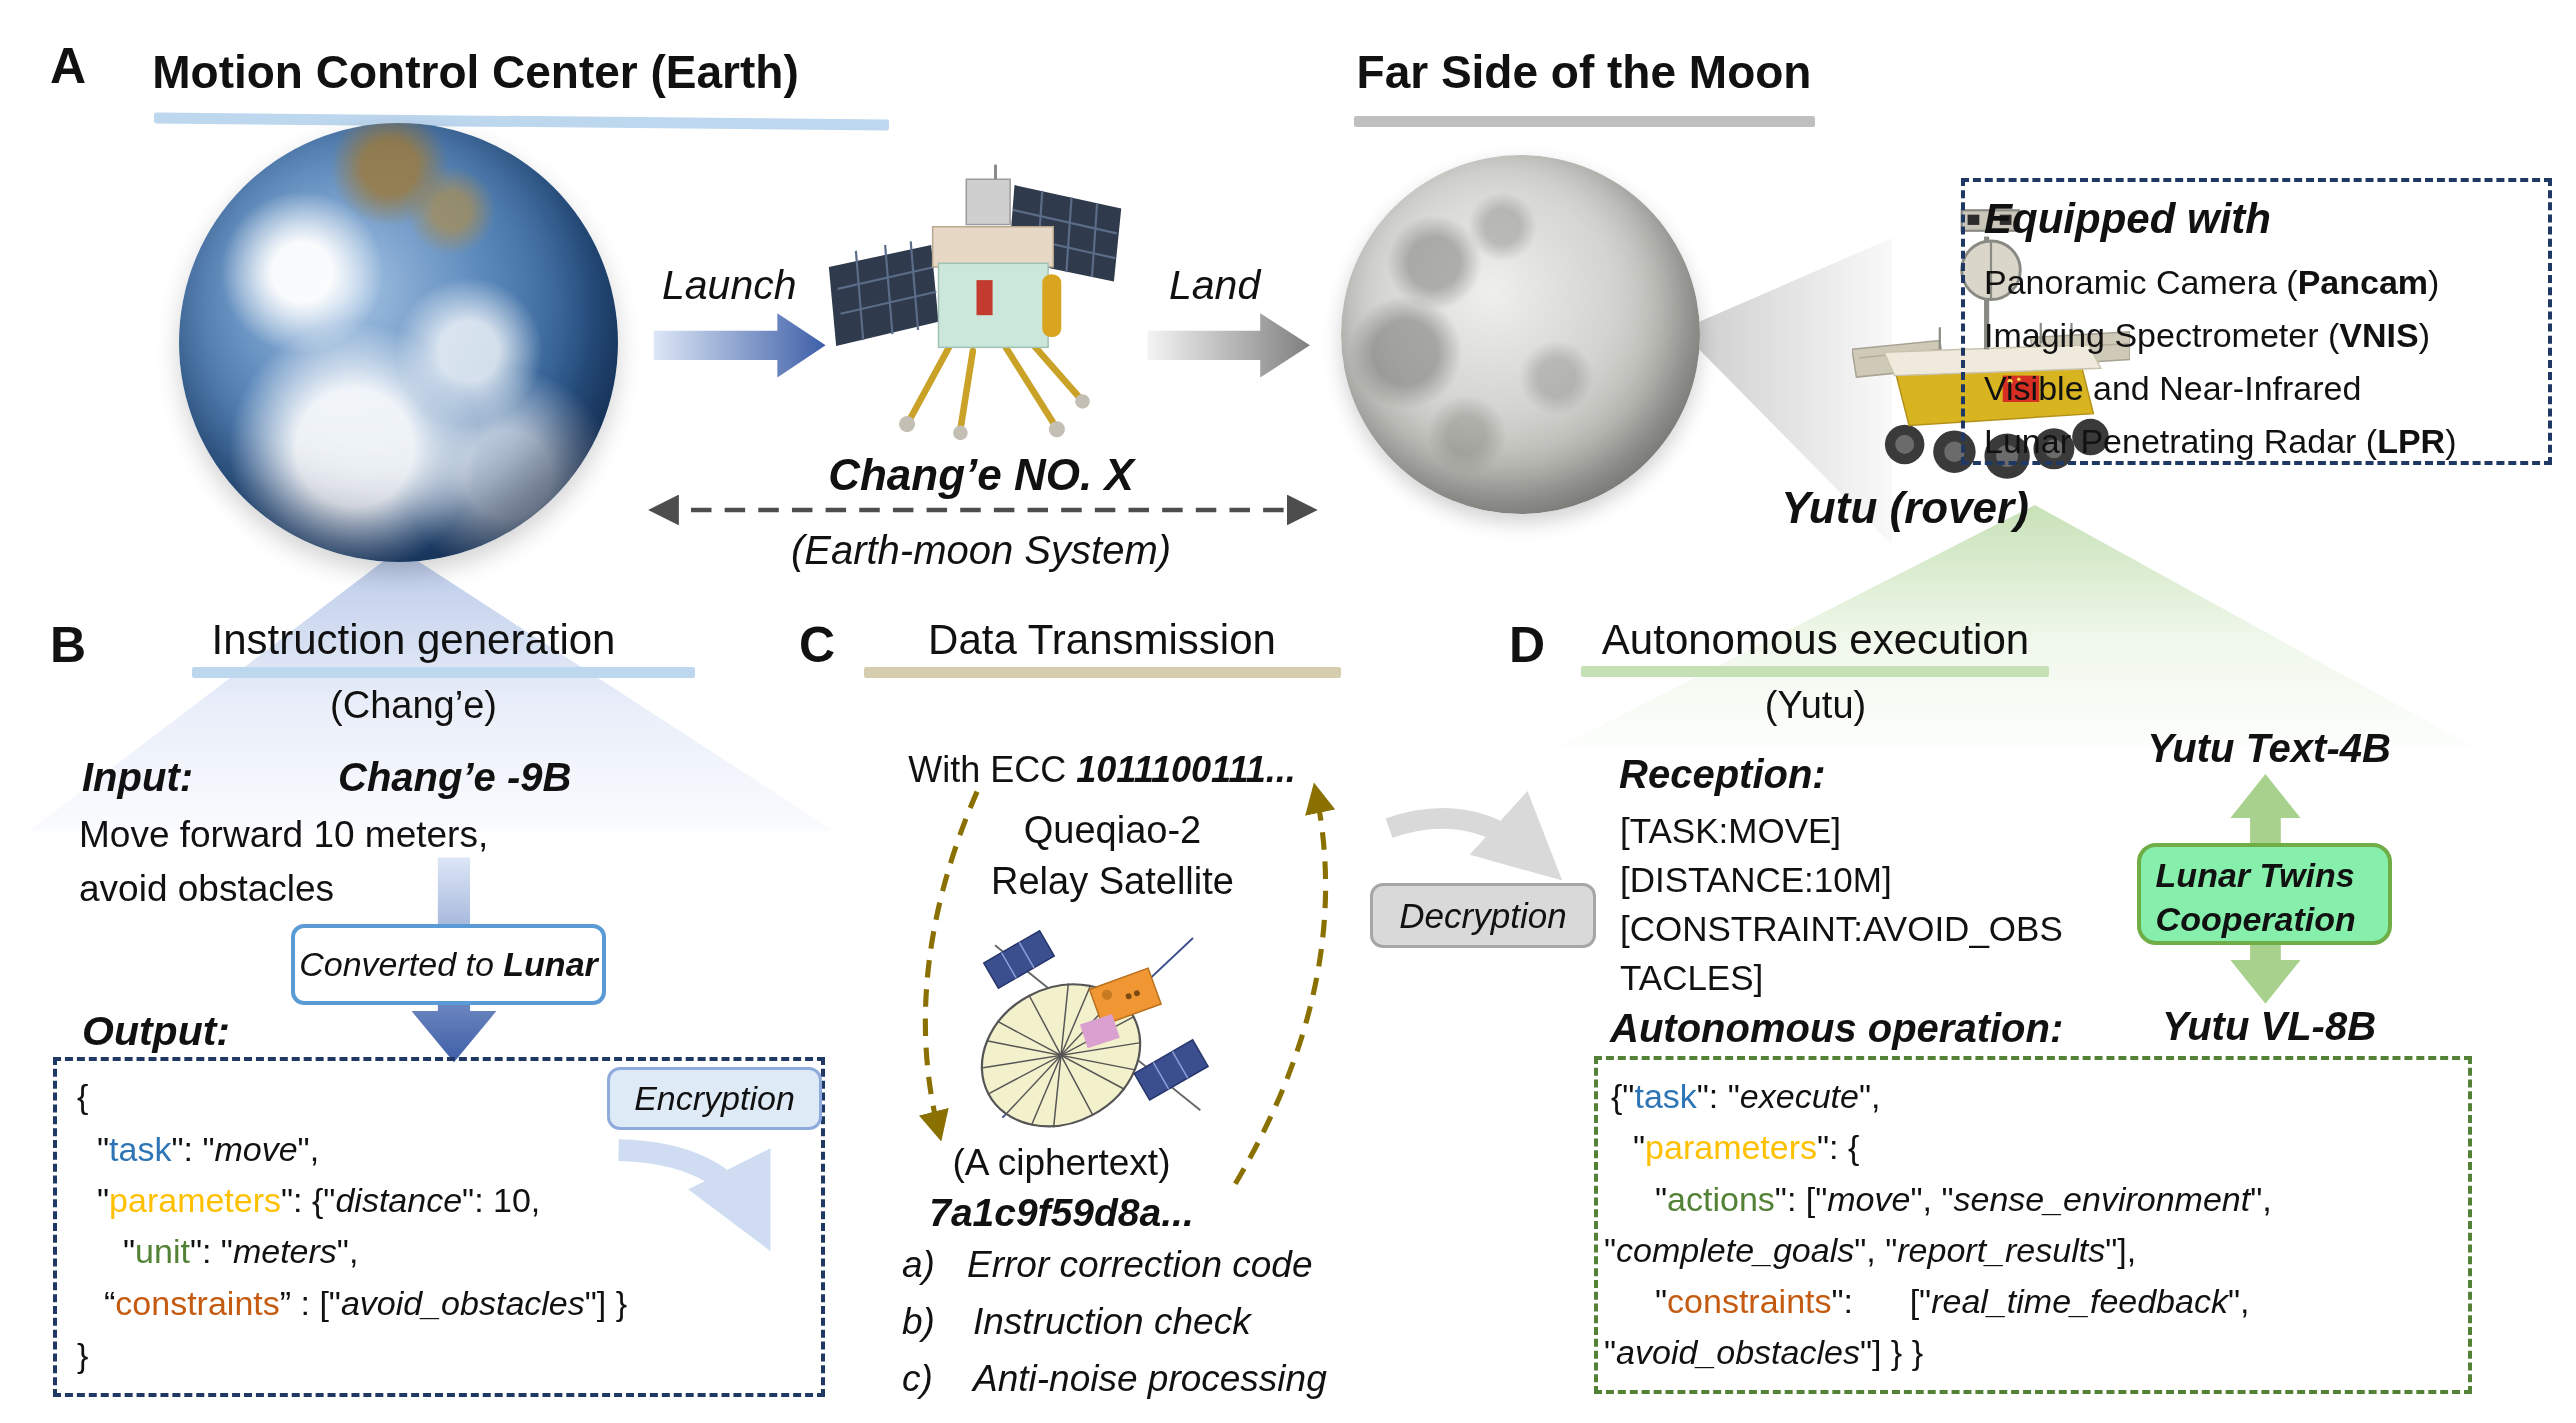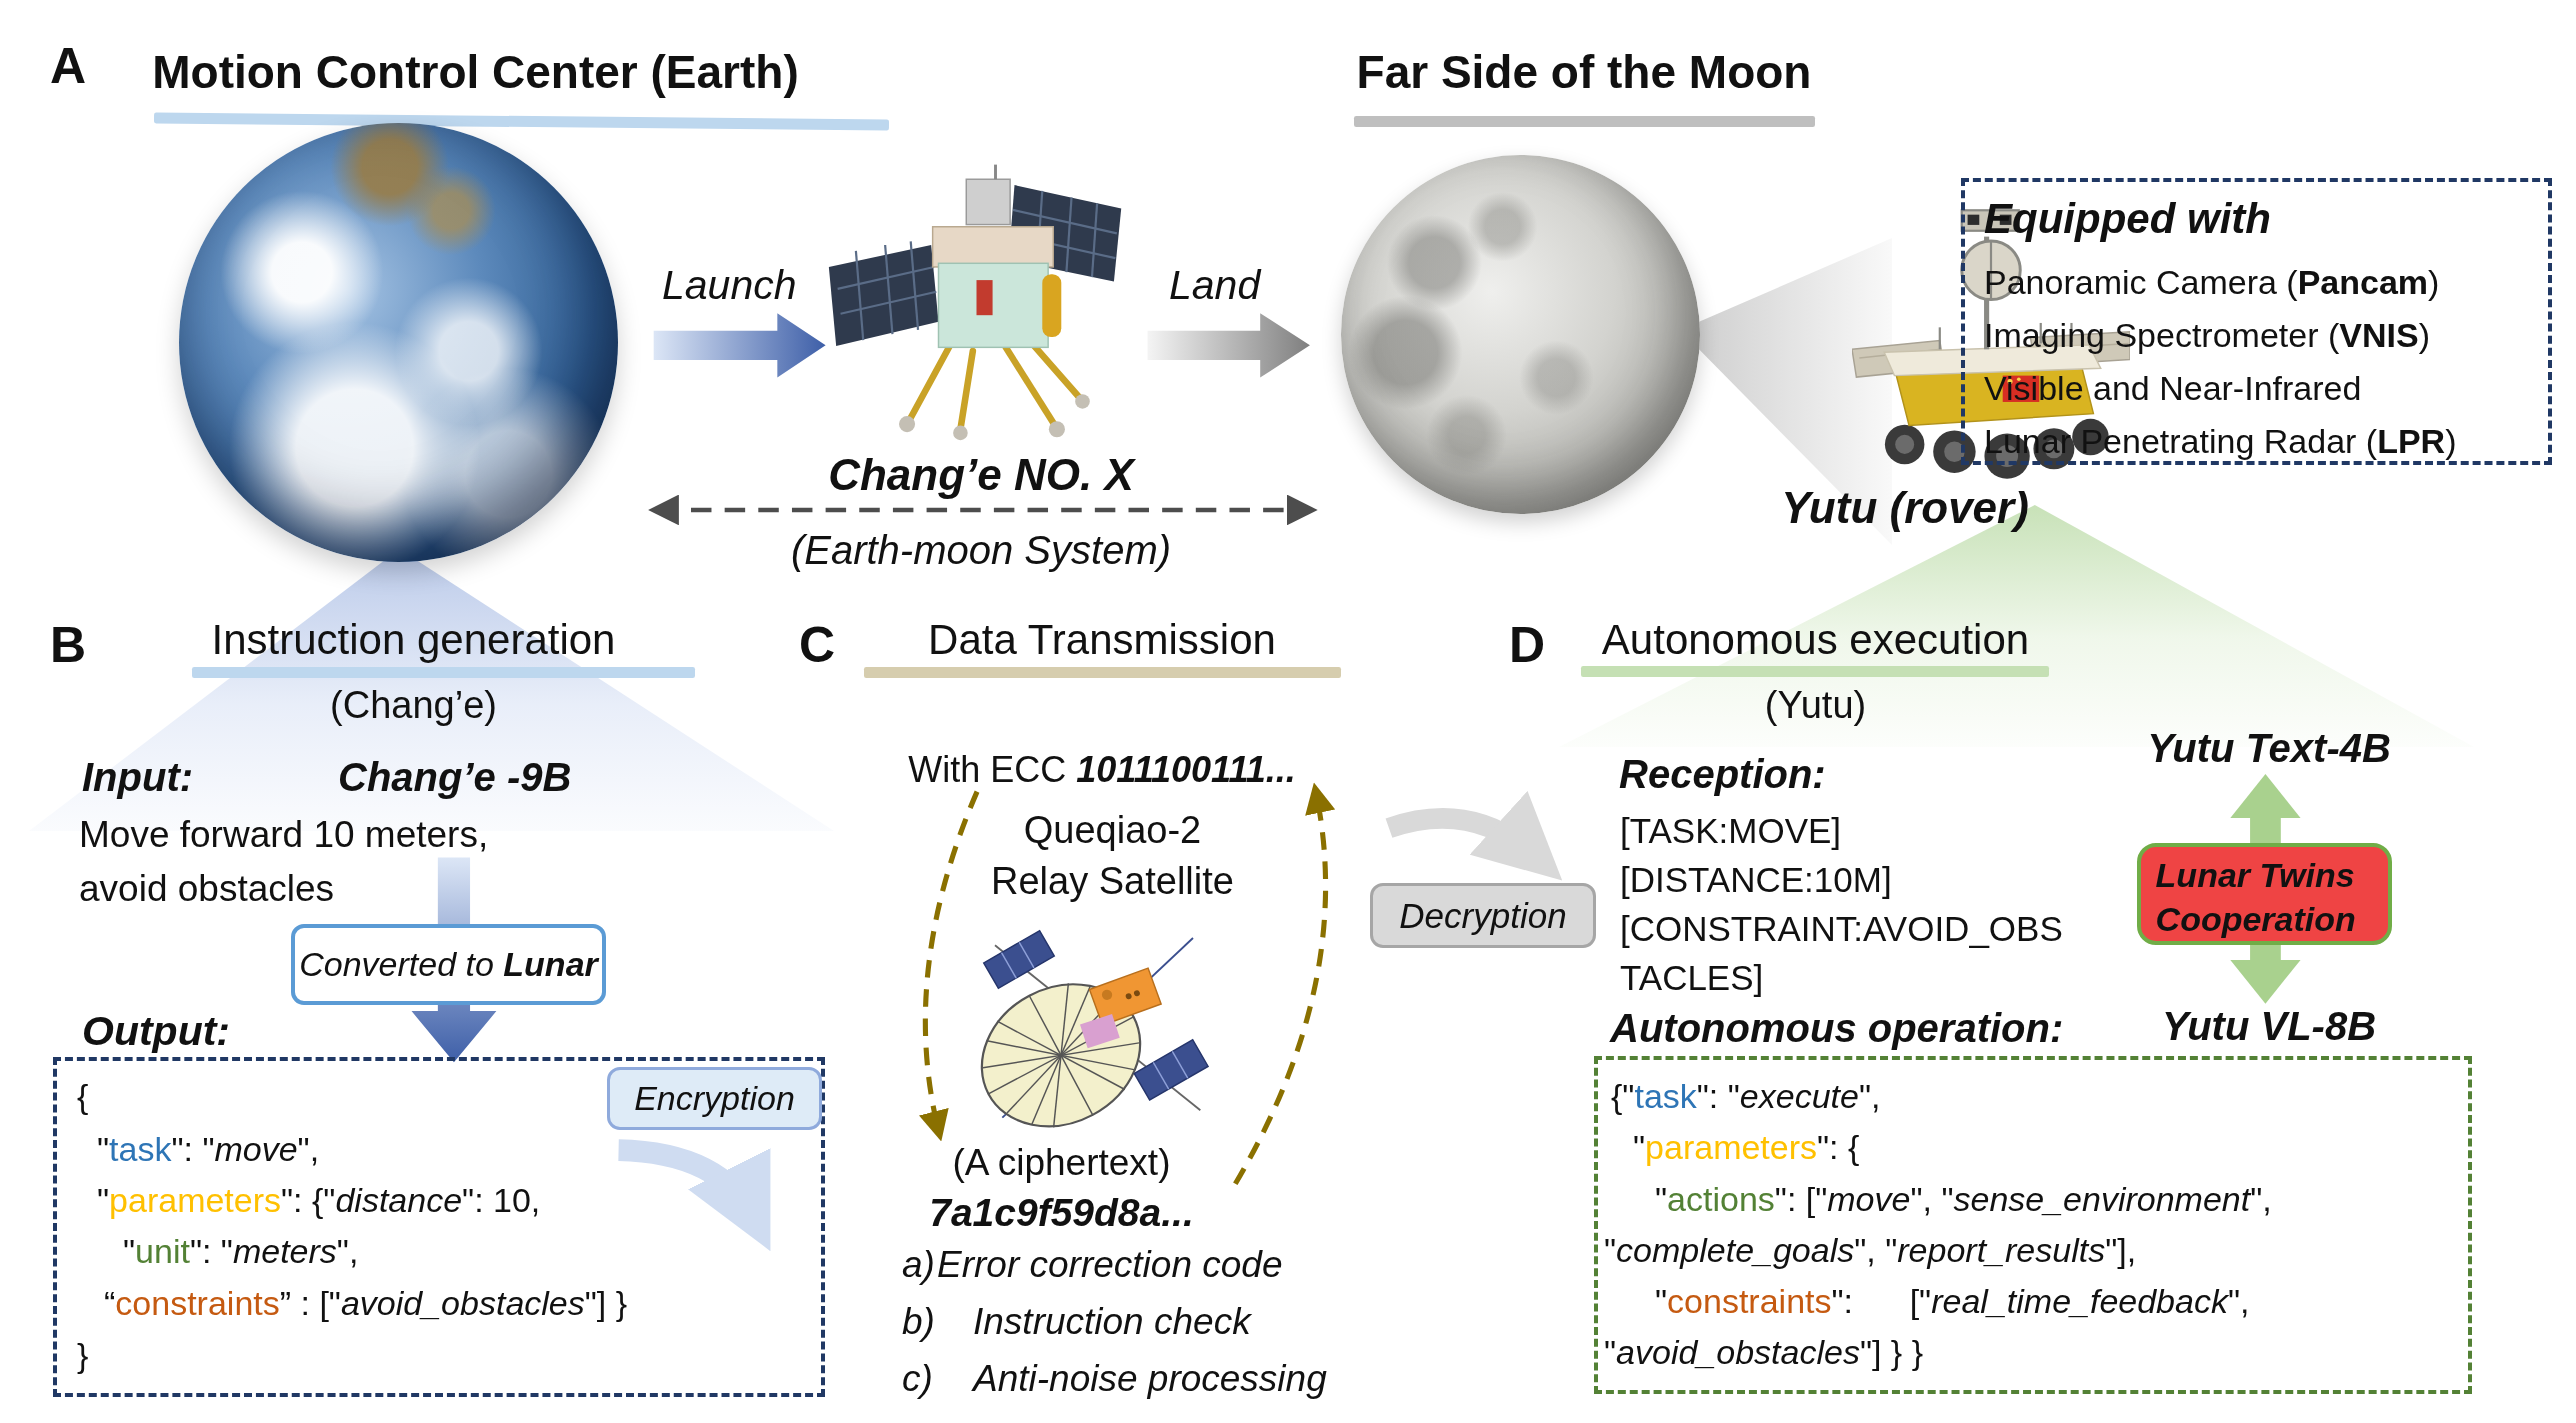--- a/index.html
+++ b/index.html
@@ -293,21 +293,21 @@
       <rect x="224" y="190" width="92" height="42" fill="#3B4F8F" stroke="#25356b" stroke-width="2"></rect>
       <line x1="254" y1="190" x2="254" y2="232" stroke="#8ea0d8" stroke-width="2"></line>
         <line x1="284" y1="190" x2="284" y2="232" stroke="#8ea0d8" stroke-width="2"></line>
     </g>
   </svg>
 
   <div class="abs ctr" style="left:871px;top:1142px;width:381px;font-size:37px;">(A ciphertext)</div>
   <div class="abs bi ctr" style="left:871px;top:1191px;width:381px;font-size:39px;">7a1c9f59d8a...</div>
 
   <div class="abs ital" style="left:902px;top:1244px;font-size:37px;">a)</div>
-  <div class="abs ital" style="left:937px;top:1244px;font-size:37px;white-space:nowrap;">Error correction code</div>
+  <div class="abs ital" style="left:967px;top:1244px;font-size:37px;white-space:nowrap;">Error correction code</div>
   <div class="abs ital" style="left:902px;top:1301px;font-size:37px;">b)</div>
   <div class="abs ital" style="left:973px;top:1301px;font-size:37px;white-space:nowrap;">Instruction check</div>
   <div class="abs ital" style="left:902px;top:1358px;font-size:37px;">c)</div>
   <div class="abs ital" style="left:973px;top:1358px;font-size:37px;white-space:nowrap;">Anti-noise processing</div>
 
   <div class="abs roundbox" style="left:1370px;top:883px;width:220px;height:59px;background:#D9D9D9;border:3.7px solid #A6A6A6;">
     <span class="ital" style="font-size:35px;">Decryption</span>
   </div>
 
   <div class="abs panel-letter" style="left:1509px;top:616px;">D</div>
@@ -316,21 +316,21 @@
   <div class="abs panel-sub ctr" style="left:1530px;top:684px;width:571px;">(Yutu)</div>
 
   <div class="abs bi" style="left:1619px;top:752px;font-size:40px;">Reception:</div>
   <div class="abs body48" style="left:1620px;top:811px;">[TASK:MOVE]</div>
   <div class="abs body48" style="left:1620px;top:860px;">[DISTANCE:10M]</div>
   <div class="abs body48" style="left:1620px;top:909px;">[CONSTRAINT:AVOID_OBS</div>
   <div class="abs body48" style="left:1620px;top:958px;">TACLES]</div>
 
   <div class="abs bi ctr" style="left:2108px;top:726px;width:322px;font-size:40px;">Yutu Text-4B</div>
 
-  <div class="abs" style="left:2137px;top:843px;width:255px;height:102px;background:#ef4444;border:4.4px solid #70AD47;border-radius:19px;box-sizing:border-box;padding:5.9px 0 0 14.6px;">
+  <div class="abs" style="left:2137px;top:843px;width:255px;height:102px;background:#86efac;border:4.4px solid #70AD47;border-radius:19px;box-sizing:border-box;padding:5.9px 0 0 14.6px;">
     <div class="bi" style="font-size:34px;line-height:44px;">Lunar Twins</div>
     <div class="bi" style="font-size:34px;line-height:44px;">Cooperation</div>
   </div>
 
   <div class="abs bi ctr" style="left:2108px;top:1004px;width:322px;font-size:40px;">Yutu VL-8B</div>
   <div class="abs bi" style="left:1610px;top:1006px;font-size:40px;">Autonomous operation:</div>
 
   <div class="abs dashedbox" style="left:1594px;top:1056px;width:878px;height:338px;border:4.4px dashed #538135;box-sizing:border-box;"></div>
 
   <div class="abs code" style="left:1611px;top:1077px;"><span class="seg-p">{"</span><span class="seg-blue">task</span><span class="seg-p">": "</span><span class="seg-v">execute</span><span class="seg-p">",</span></div>

